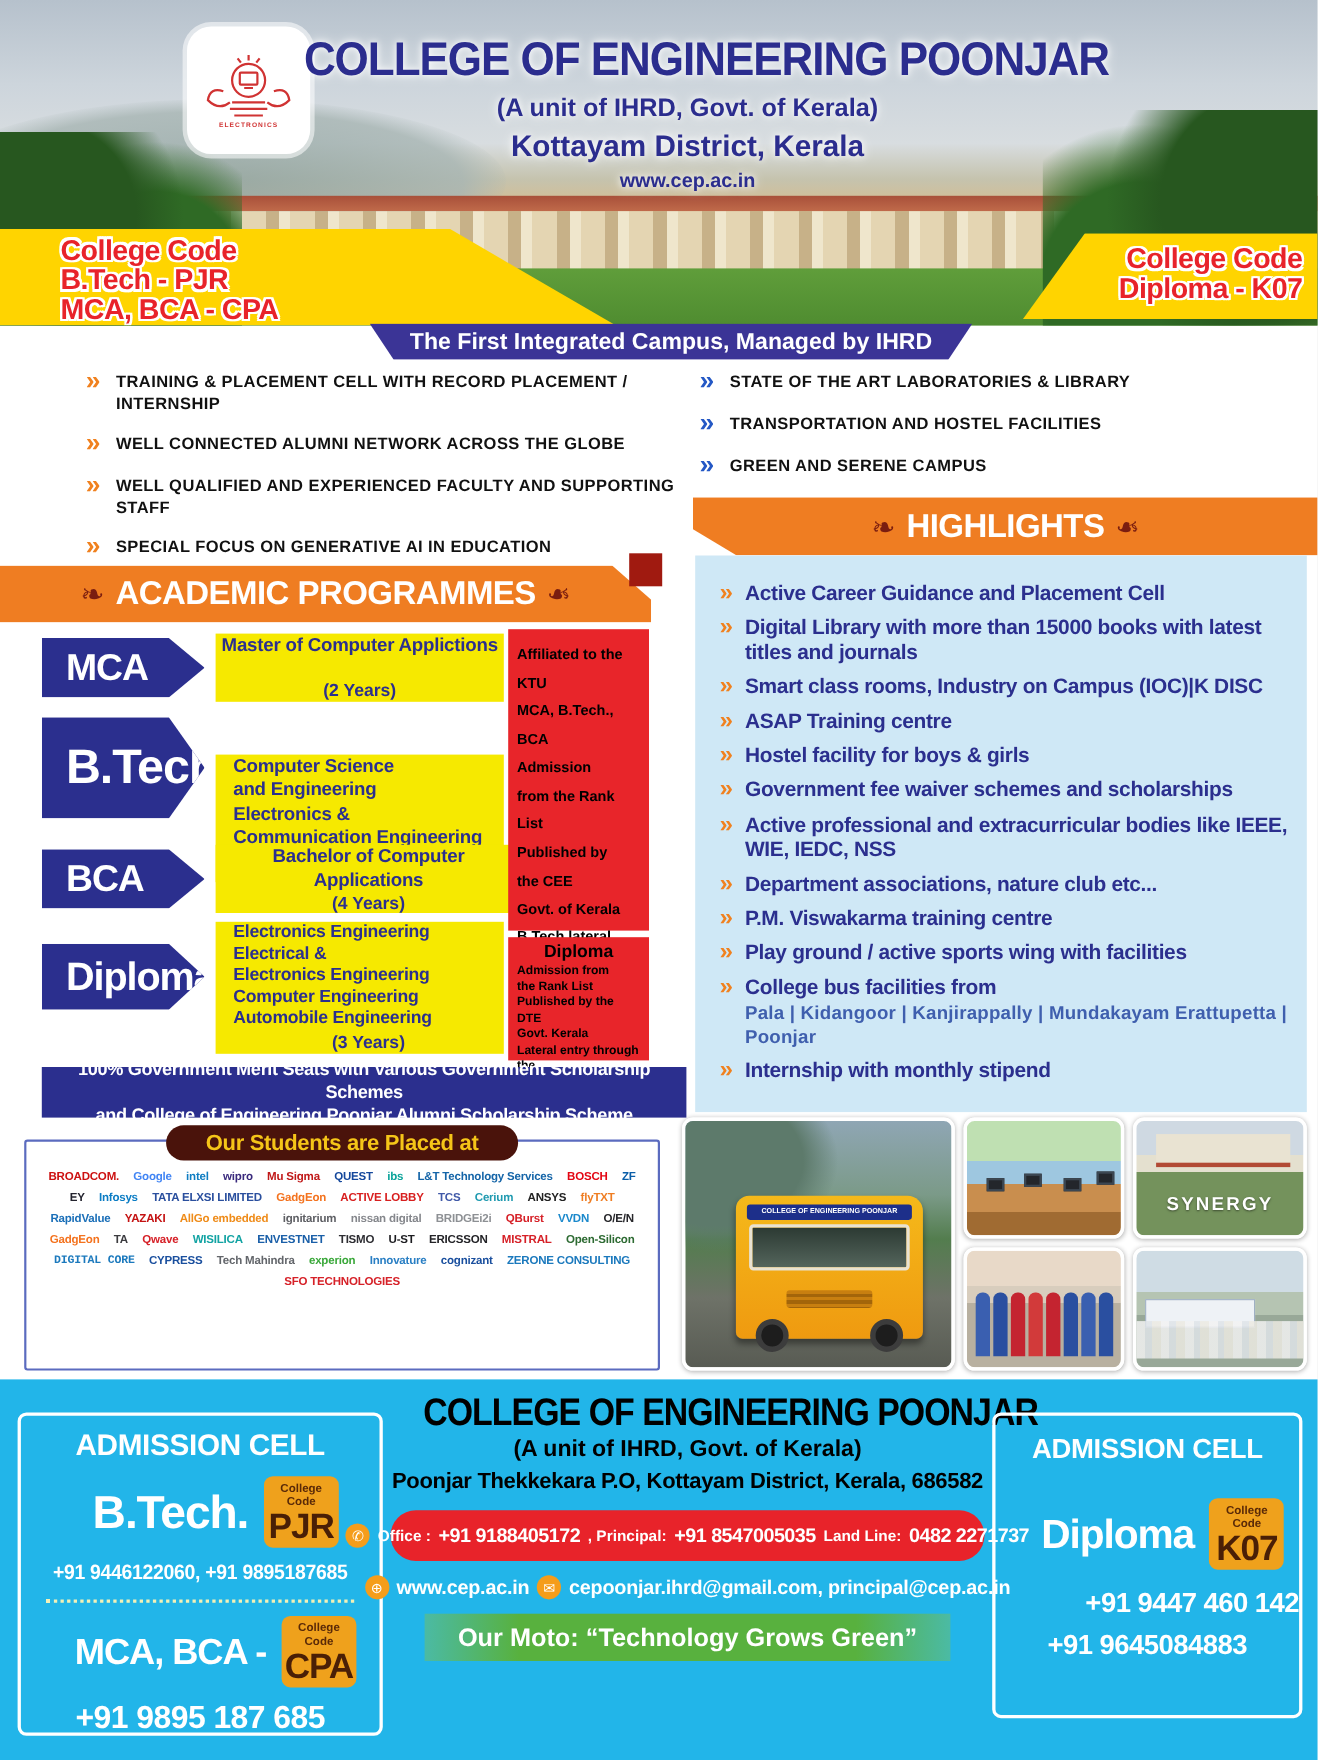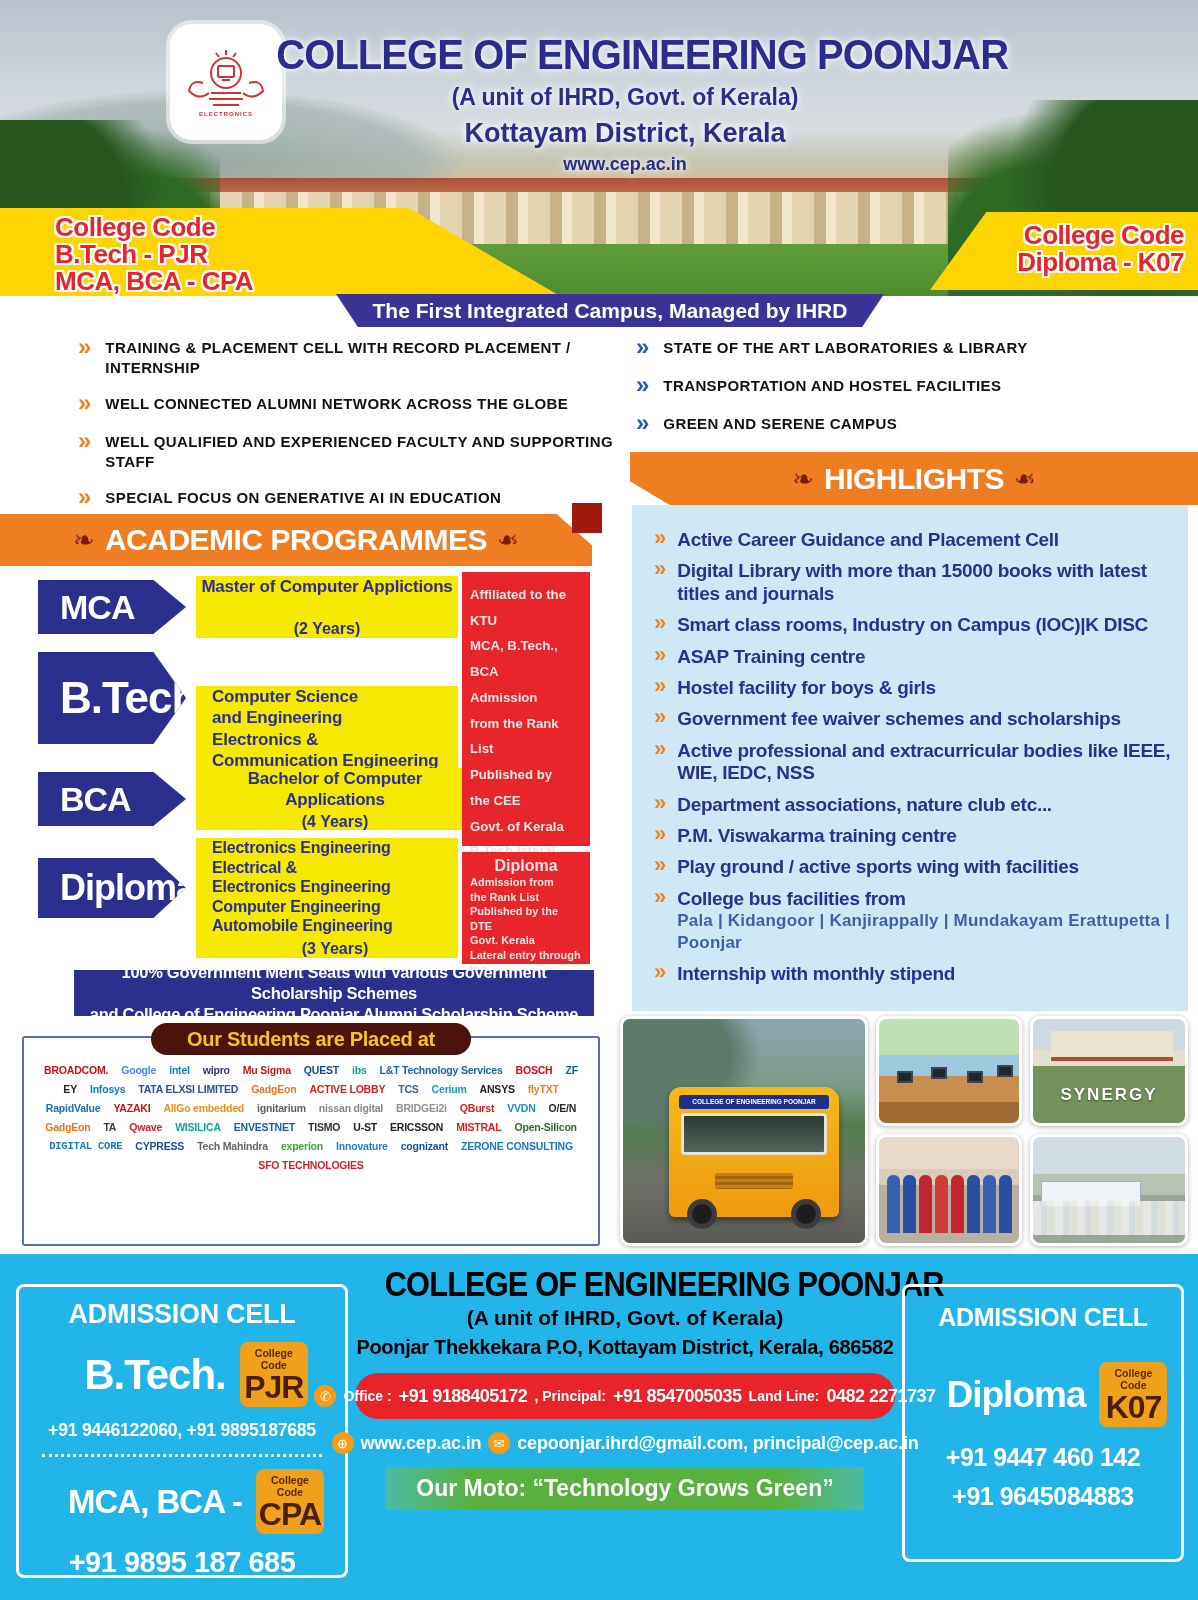--- a/index.html
+++ b/index.html
@@ -72,29 +72,29 @@
   
   .prog-arrow { position:absolute; background:#2b2f8e; color:#fff; font-weight:900;
           clip-path:polygon(0 0,78% 0,100% 50%,78% 100%,0 100%);
           display:flex; align-items:center; padding-left:22px; letter-spacing:-1px; }
   .prog-box { position:absolute; background:#f6e900; color:#2b2f8e; font-weight:800;
           display:flex; flex-direction:column; justify-content:space-between; }
   .prog-desc { white-space:pre-line; font-size:17px; line-height:1.25; letter-spacing:-0.2px; }
   .prog-years { font-size:16px; text-align:center; margin-top:2px; }
   .center-txt { text-align:center; }
   .left-pad { padding-left:16px; }
-  .red-box { position:absolute; background:#e8252a; color:#e5e5e5; font-weight:800; }
+  .red-box { position:absolute; background:#e8252a; color:#000000; font-weight:800; }
   .red1 { left:462px; top:572px; width:128px; height:274px; padding:10px 8px; }
   .red1 .main { font-size:13.2px; line-height:1.95; white-space:pre-line; }
   .red1 .lateral { font-size:13.2px; line-height:1.32; white-space:pre-line; margin-top:3px; }
   .red2 { left:462px; top:852px; width:128px; height:112px; padding:5px 8px; }
   .red2 .ttl { font-size:16px; font-weight:900; text-align:center; }
   .red2 .txt { font-size:11px; line-height:1.32; white-space:pre-line; }
-  .merit { position:absolute; left:38px; top:970px; width:520px; height:46px; background:#2b2f8e; color:#fff;
-          display:flex; flex-direction:column; justify-content:center; text-align:center;margin-left:36px; }
+  .merit { position:absolute; left:38px; top:970px; width:586px; height:46px; background:#2b2f8e; color:#fff;
+          display:flex; flex-direction:column; justify-content:center; text-align:center; }
   .merit div { font-size:16.5px; font-weight:800; line-height:21px; letter-spacing:-0.3px; }
 
   
   .placements { position:absolute; left:22px; top:1036px; width:578px; height:210px; background:#fff;
           border:2px solid #5b6bbf; border-radius:3px; }
   .plc-pill { position:absolute; left:50%; top:-15px; transform:translateX(-50%); width:320px; height:32px;
           background:#4a130b; border-radius:16px; color:#f5c518; font-size:20px; font-weight:900;
           text-align:center; line-height:32px; letter-spacing:-0.3px; }
   .logo-wrap { padding:26px 8px 4px 8px; display:flex; flex-wrap:wrap; justify-content:center; align-items:center;
           column-gap:13px; row-gap:7px; }
@@ -543,18 +543,18 @@
 
     <div class="adm-box adm-right">
       <div class="adm-title" style="font-size:25px;">ADMISSION CELL</div>
       <div class="adm-row" style="margin-top:30px;">
         <span class="adm-course2" style="font-size:37px;">Diploma</span>
         <span class="badge">
           <div class="badge-top">College Code</div>
           <div class="badge-code">K07</div>
         </span>
       </div>
-      <div class="adm-phone-r" style="margin-top:16px;">+91 9447 460 142</div>
+      <div class="adm-phone-r" style="margin-top:16px;text-align:right;">+91 9447 460 142</div>
       <div class="adm-phone-r">+91 9645084883</div>
     </div>
 
   </div>
 </div>
 
 </body></html>

